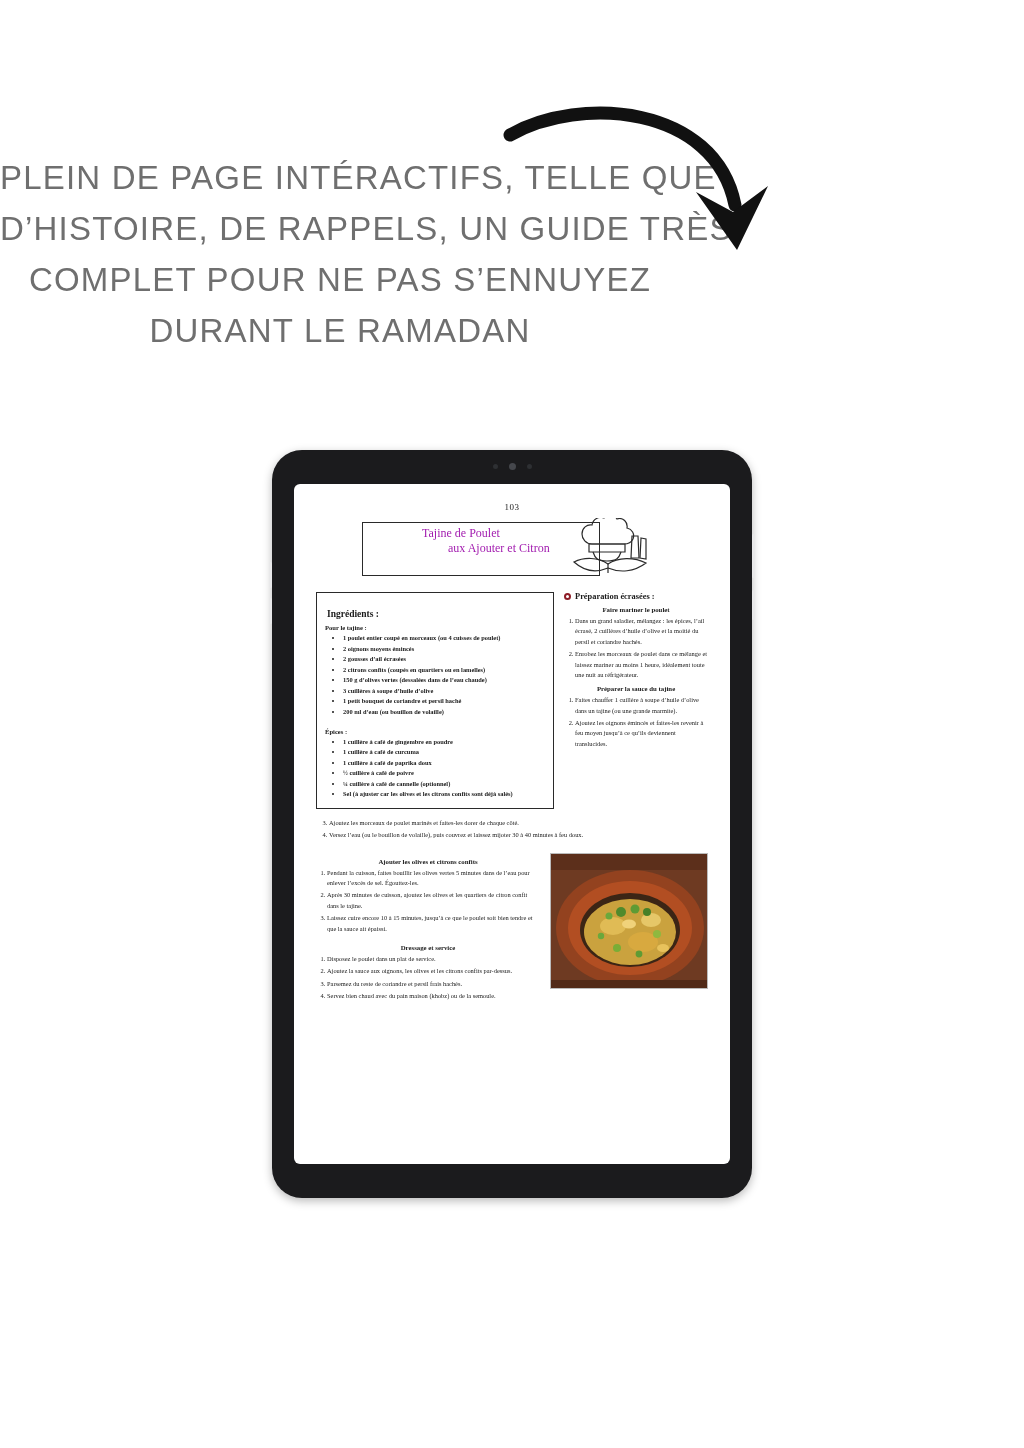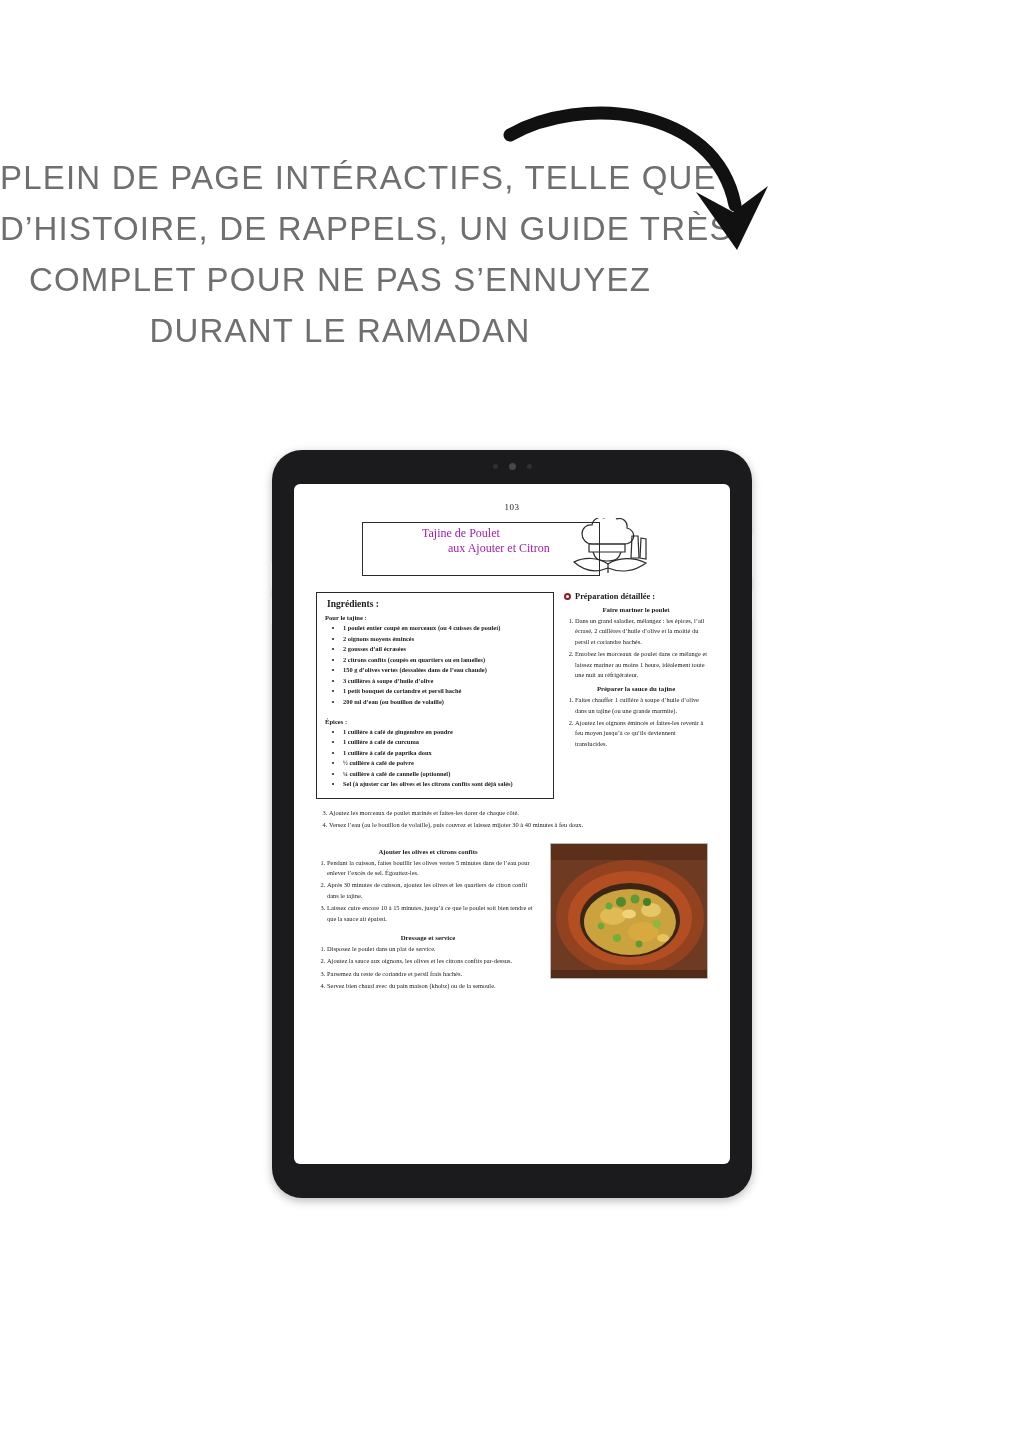--- a/index.html
+++ b/index.html
@@ -130,21 +130,21 @@
   .cols {
     display: flex;
     gap: 10px;
     align-items: flex-start;
   }
   .col-left { width: 248px; }
   .col-right { width: 150px; }
 
   .ing-box {
     border: 1px solid #2a2a2a;
-    padding: 6px 8px 8px 8px;
+    padding: 16px 8px 8px 8px;
     box-sizing: border-box;
   }
   .ing-title {
     font-size: 9.5px;
     font-weight: bold;
     margin: 0 0 4px 2px;
     font-family: "Liberation Serif", serif;
   }
   .sub-label {
     font-size: 6.6px;
@@ -300,21 +300,21 @@
               <li>½ cuillère à café de poivre</li>
               <li>¼ cuillère à café de cannelle (optionnel)</li>
               <li>Sel (à ajuster car les olives et les citrons confits sont déjà salés)</li>
             </ul>
           </div>
         </div>
 
         <div class="col-right">
           <div class="prep-head">
             <span class="dot-icon"></span>
-            <span class="prep-head-label">Préparation détaillée :</span>
+            <span class="prep-head-label">Préparation écrasées :</span>
           </div>
 
           <div class="step-head">Faire mariner le poulet</div>
           <ol class="steps">
             <li>Dans un grand saladier, mélangez : les épices, l’ail écrasé, 2 cuillères d’huile d’olive et la moitié du persil et coriandre hachés.</li>
             <li>Enrobez les morceaux de poulet dans ce mélange et laissez mariner au moins 1 heure, idéalement toute une nuit au réfrigérateur.</li>
           </ol>
 
           <div class="step-head">Préparer la sauce du tajine</div>
           <ol class="steps">

